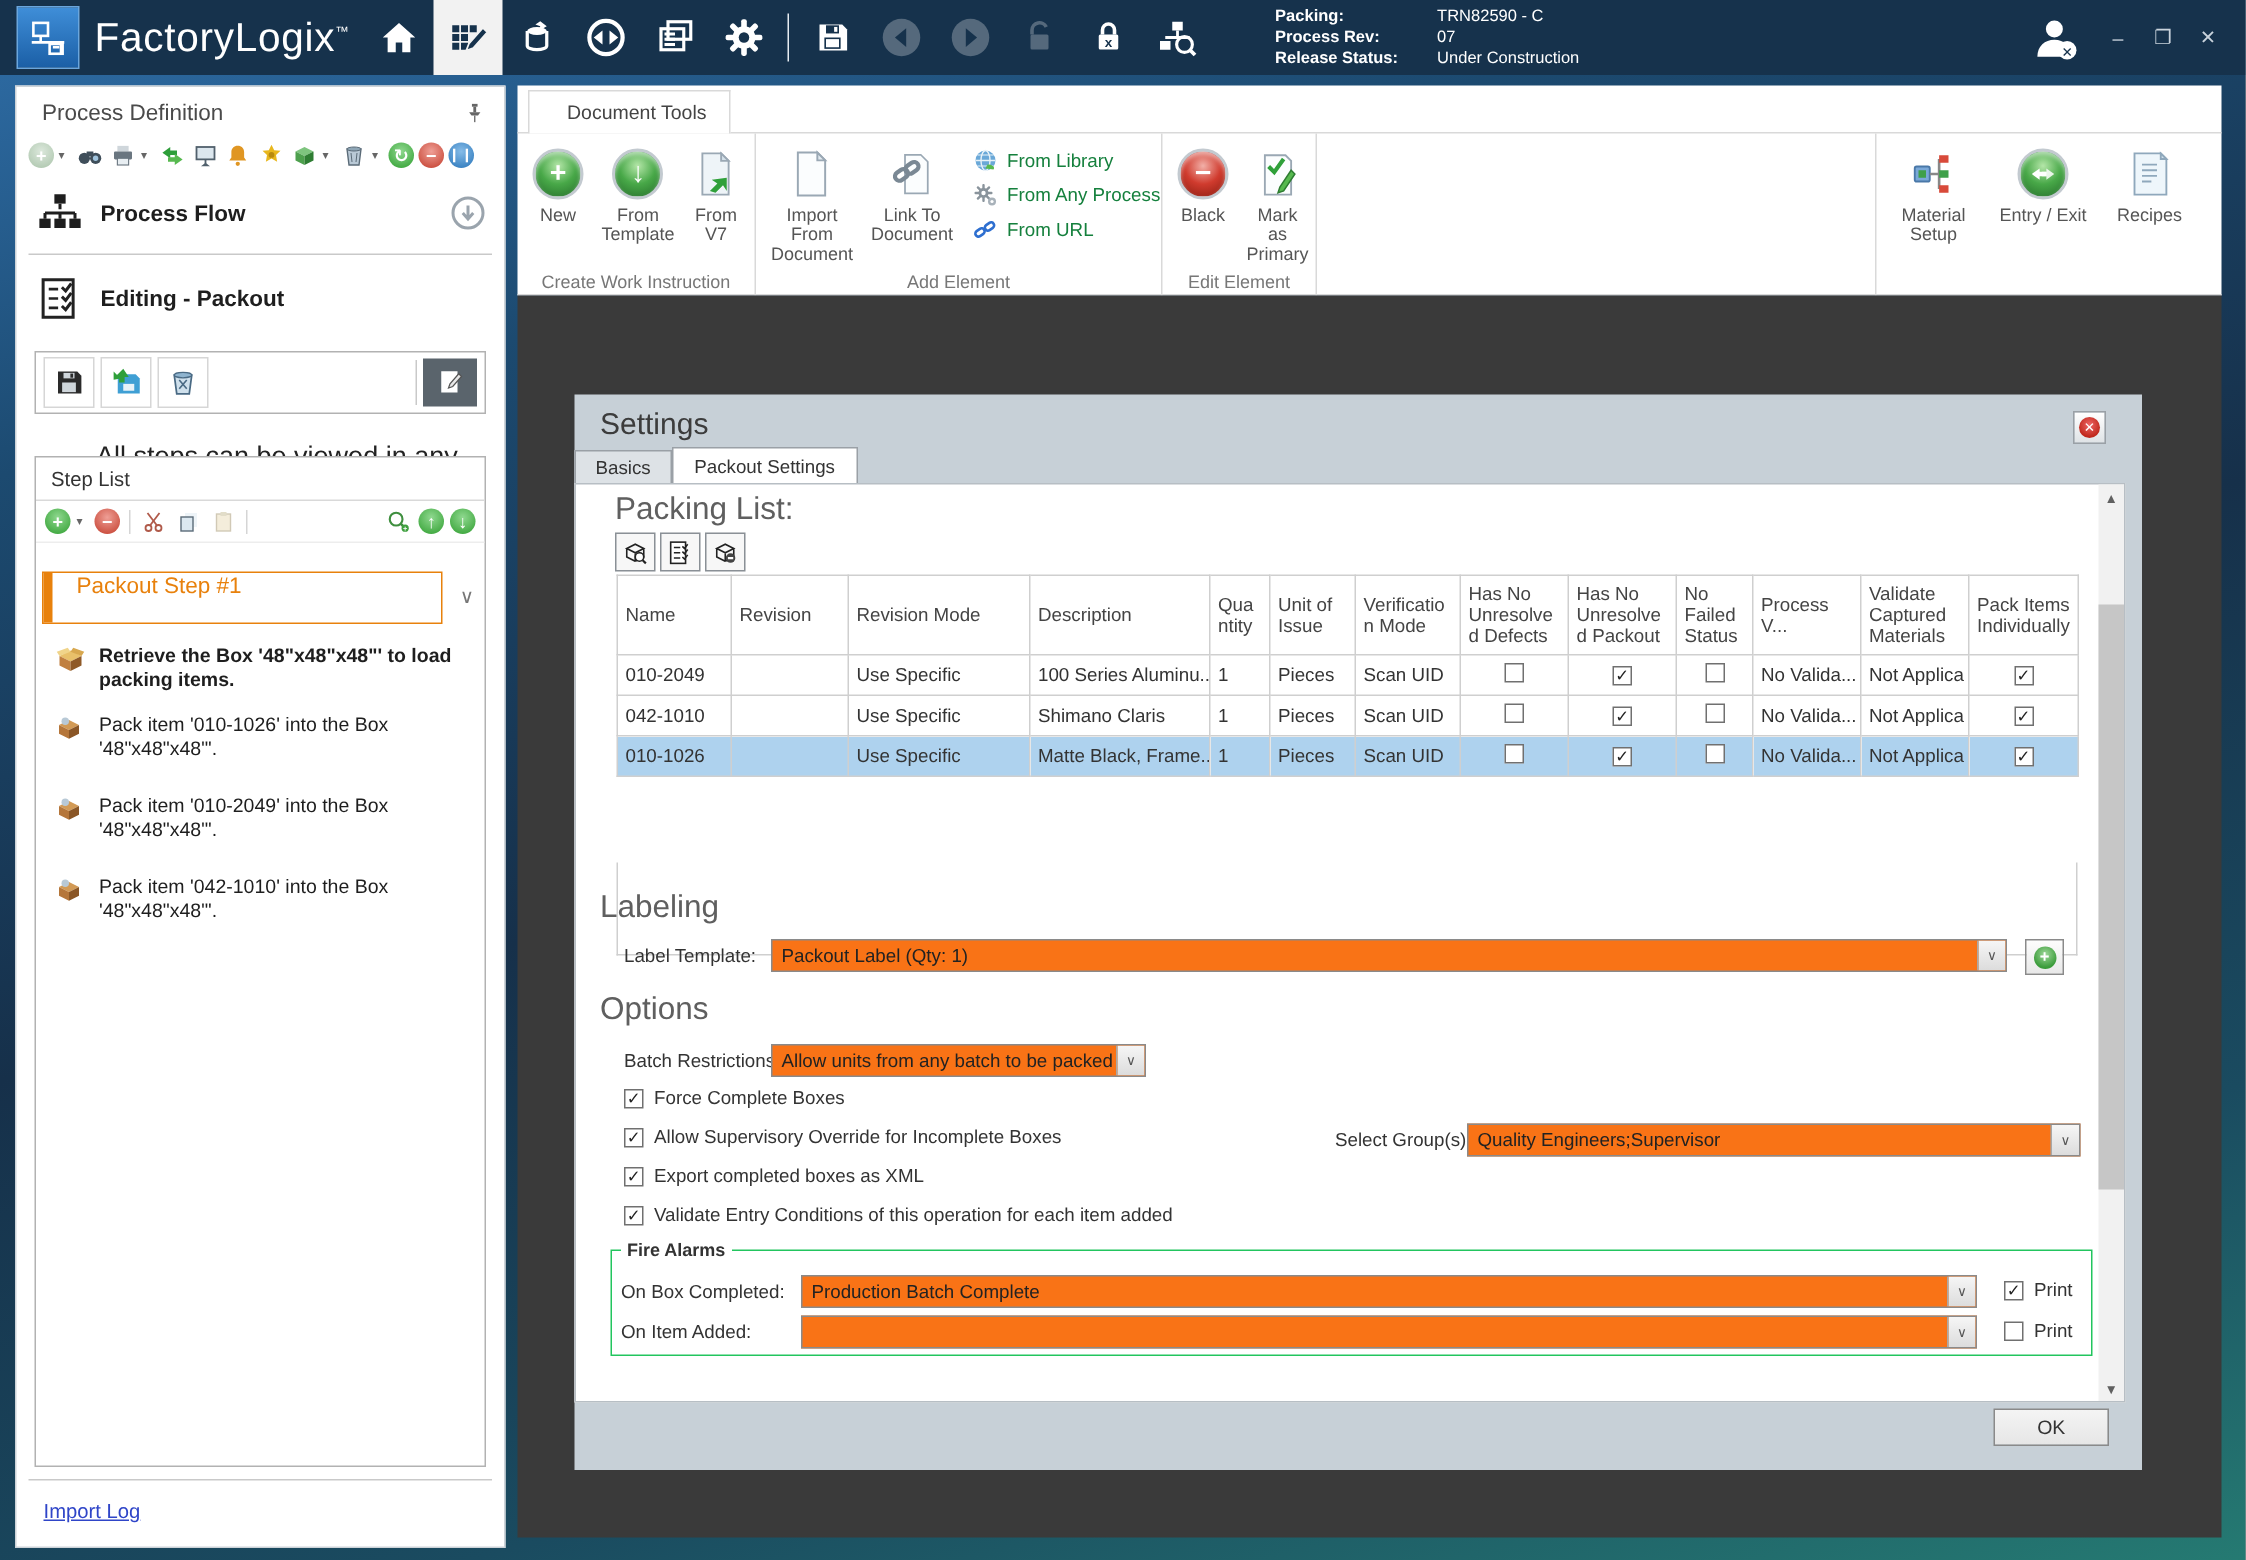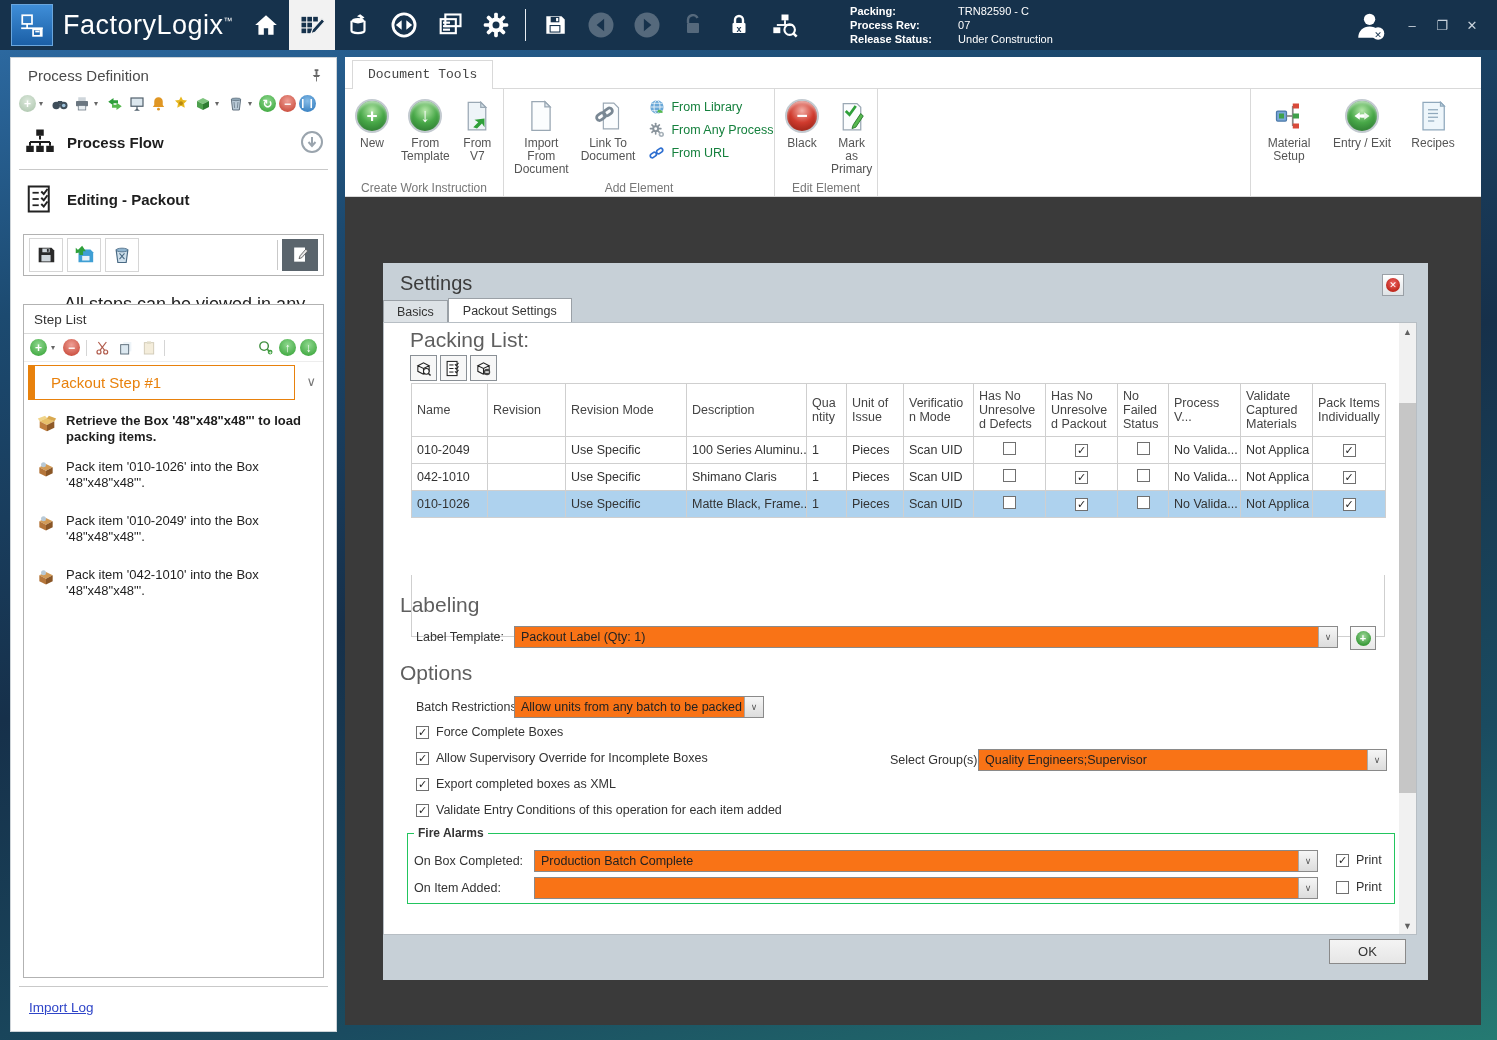--- a/index.html
+++ b/index.html
@@ -40,33 +40,33 @@
   .etb-sep{width:1px;height:30px;background:#c9c9c9;margin:0 4px 0 auto;}
   .etb-dark{width:36px;height:32px;background:#5a646c;display:flex;align-items:center;justify-content:center;}
   .cb{width:13px;height:13px;border:1px solid #707070;background:#fff;display:inline-flex;align-items:center;justify-content:center;font-size:11px;color:#222;box-sizing:border-box;flex:0 0 auto;}
   .cb.checked::after{content:"✓";font-weight:bold;}
   .order-row{display:flex;align-items:center;gap:8px;padding:18px 12px 0 32px;font-size:18px;color:#222;}
   .steplist{position:absolute;left:12px;right:12px;top:246px;height:672px;border:1px solid #b2b2b2;background:#fff;}
   .sl-head{font-size:13.5px;color:#333;padding:7px 10px 6px 10px;border-bottom:1px solid #d9d9d9;}
   .sl-toolbar{display:flex;align-items:center;gap:4px;padding:4px 6px;border-bottom:1px solid #ededed;}
   .sl-toolbar .spacer{flex:1;}
   .sl-sep{width:1px;height:16px;background:#d5d5d5;margin:0 2px;}
-  .step-group{margin:3px 28px 6px 4px;border:1px solid #e8810c;display:flex;align-items:center;height:33px;position:relative;}
+  .step-group{margin:19px 28px 6px 4px;border:1px solid #e8810c;display:flex;height:33px;position:relative;}
   .step-group .bar{width:6px;align-self:stretch;background:#e8810c;}
   .step-group .txt{color:#e8810c;font-size:15px;margin-left:16px;}
   .step-chevron{position:absolute;right:-22px;top:8px;color:#777;font-size:13px;}
   .step-item{display:flex;gap:8px;padding:7px 6px 7px 12px;font-size:13px;color:#1e1e1e;line-height:16px;align-items:flex-start;}
   .step-item .ic{flex:0 0 22px;margin-top:0;}
   .step-item.bold{font-weight:bold;}
   .import-log{position:absolute;left:18px;bottom:16px;color:#2f45c8;text-decoration:underline;font-size:13.5px;}
   .sb-bottom-div{position:absolute;left:8px;right:8px;bottom:44px;height:1px;background:#c9c9c9;}
   
   #ribbon{position:absolute;left:345px;top:57px;width:1136px;height:140px;background:#fff;box-sizing:border-box;border-bottom:1px solid #d9d9d9;}
   .tabstrip{height:31px;border-bottom:1px solid #d9d9d9;display:flex;align-items:flex-end;}
-  .tab{margin-left:7px;padding:6px 15px 7px 15px;border:1px solid #d9d9d9;border-bottom:none;background:#fff;font-size:13px;color:#444;position:relative;top:1px;font-family:Liberation Mono, monospace;}
+  .tab{margin-left:7px;padding:6px 15px 7px 25px;border:1px solid #d9d9d9;border-bottom:none;background:#fff;font-size:13px;color:#444;position:relative;top:1px;}
   .rb-body{display:flex;height:108px;position:relative;}
   .rb-group{position:relative;display:flex;align-items:flex-start;padding:6px 4px 18px 4px;border-right:1px solid #d9d9d9;}
   .rb-group.noborder{border-right:none;}
   .gtitle{position:absolute;bottom:2px;left:0;right:0;text-align:center;font-size:12px;color:#777;white-space:nowrap;}
   .big-btn{display:flex;flex-direction:column;align-items:center;padding:3px 5px;margin:0 1px;}
   .big-btn .ic{height:36px;display:flex;align-items:center;justify-content:center;}
   .big-btn .bl{font-size:12px;color:#555;text-align:center;line-height:13px;margin-top:3px;}
   .stack{display:flex;flex-direction:column;justify-content:center;gap:7px;padding:4px 8px 14px 8px;}
   .stack-btn{display:flex;align-items:center;gap:6px;font-size:12.5px;color:#15803d;white-space:nowrap;}
   .glossy{border-radius:50%;border:2px solid #c3cad0;color:#fff;display:flex;align-items:center;justify-content:center;font-weight:bold;box-shadow:inset 0 2px 3px rgba(255,255,255,.55);}

